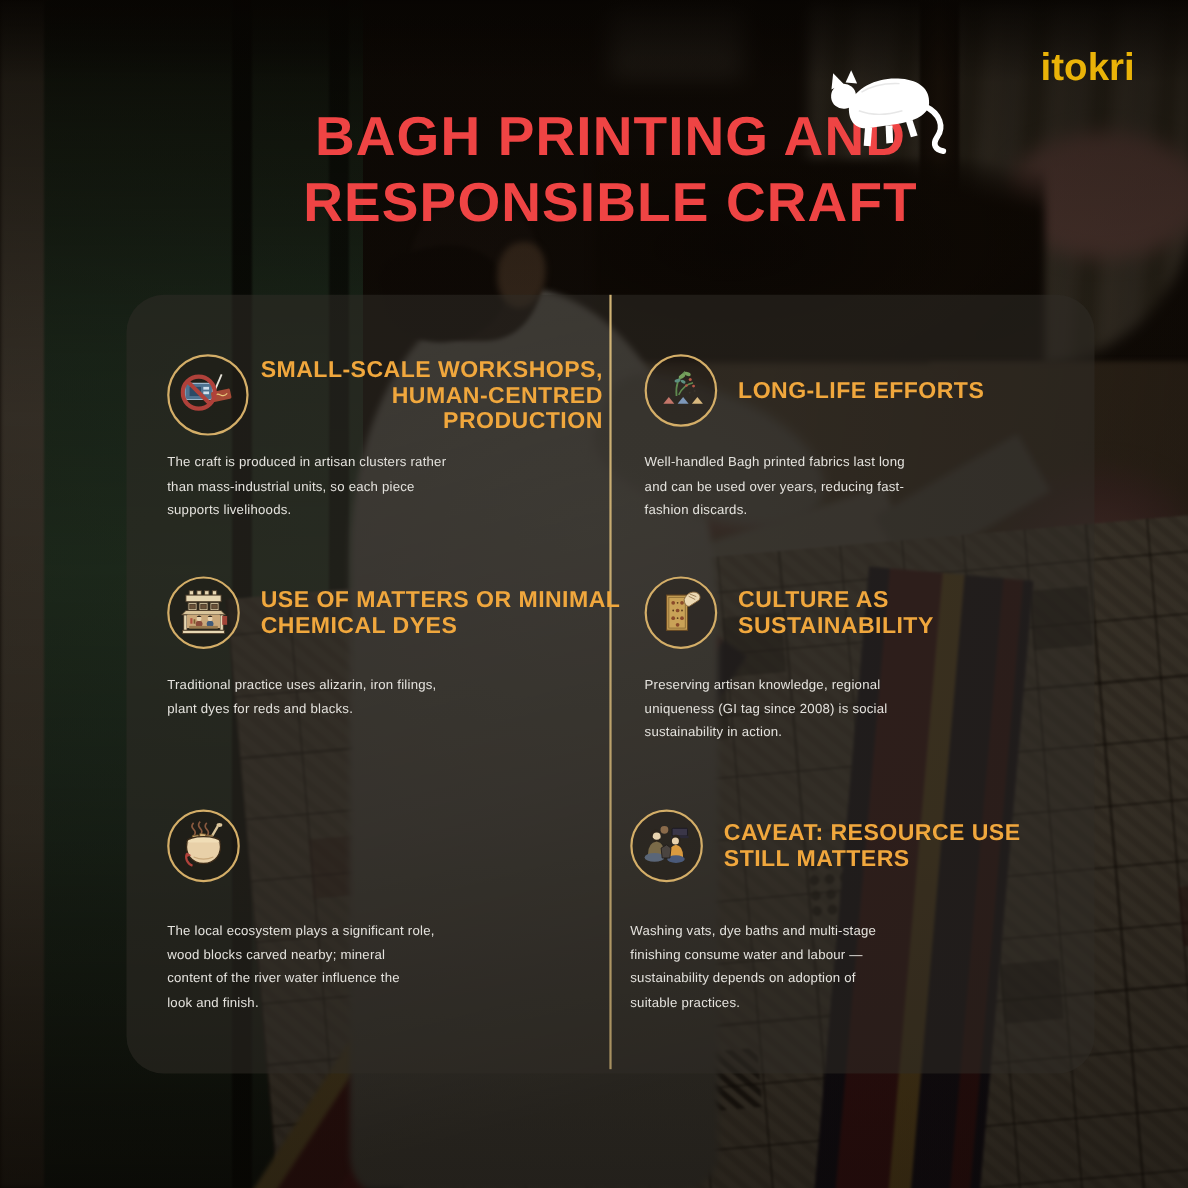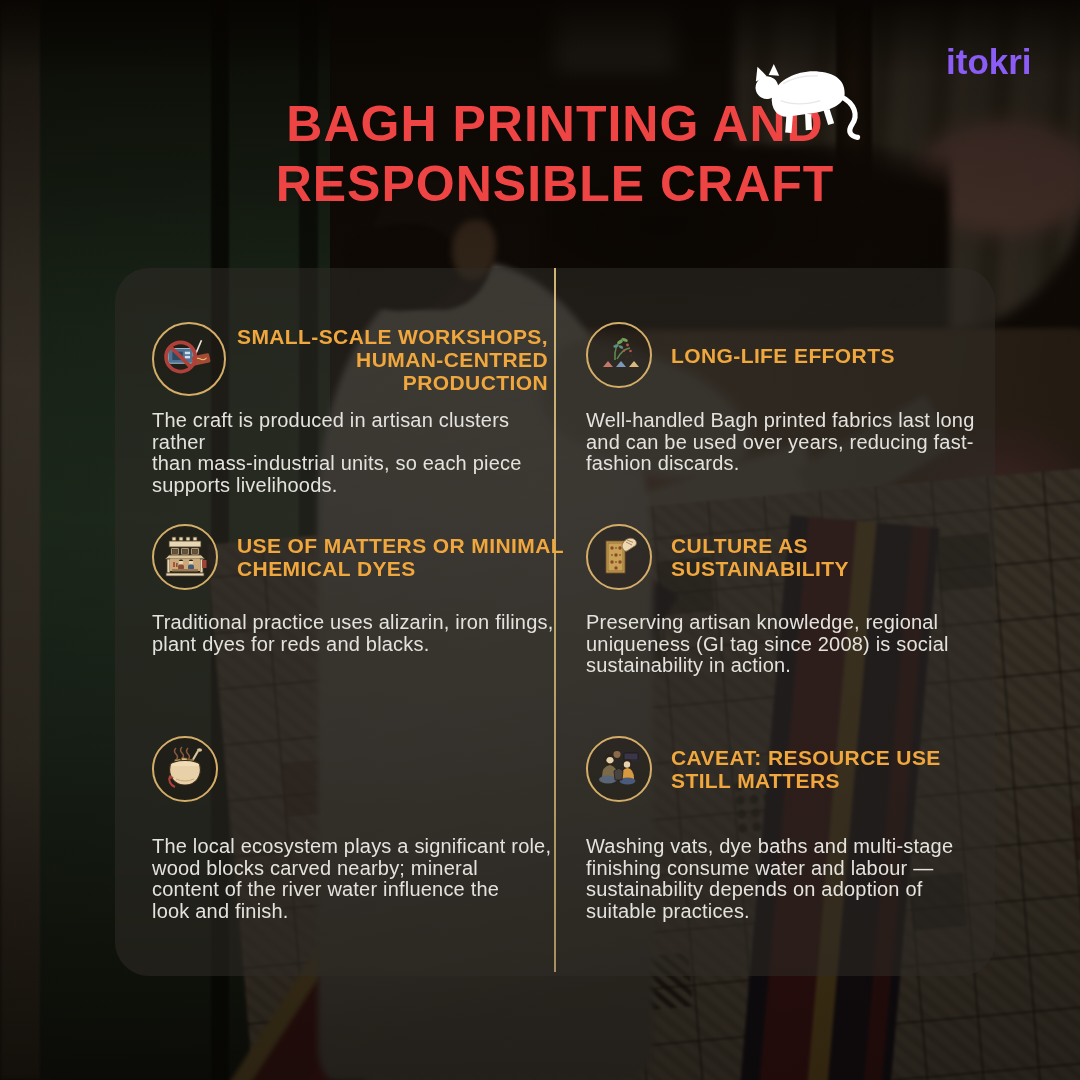--- a/index.html
+++ b/index.html
@@ -79,44 +79,44 @@
       radial-gradient(120% 90% at 50% 45%,rgba(8,5,2,.22),rgba(8,5,2,.5) 85%),
       linear-gradient(180deg,rgba(8,5,2,.5),rgba(8,5,2,.33) 25%,rgba(8,5,2,.33) 70%,rgba(8,5,2,.44));}
 
   
   .panel{left:115px;top:268px;width:880px;height:708px;border-radius:34px;
     background:rgba(47,43,38,.55);z-index:2;}
   .divider{left:554px;top:268px;width:2px;height:704px;z-index:3;
     background:linear-gradient(180deg,rgba(219,188,122,.95),rgba(219,188,122,.7));}
 
   
-  .logo{left:946px;top:44px;z-index:4;font-size:35px;font-weight:bold;color:#8b5cf6;
+  .logo{left:946px;top:44px;z-index:4;font-size:35px;font-weight:bold;color:#eab308;
     letter-spacing:0;line-height:1;}
   .title{left:115px;top:94px;width:880px;z-index:4;text-align:center;
     font-size:50px;line-height:60px;font-weight:bold;letter-spacing:1px;
     color:#ef4444;white-space:pre-line;}
   .cat{left:750px;top:56px;width:116px;height:92px;z-index:5;transform:rotate(-6deg);}
 
   
   .card{position:absolute;width:412px;z-index:4;}
   .s0{left:152px;top:322px;}
   .s1{left:586px;top:322px;}
   .s2{left:152px;top:524px;}
   .s3{left:586px;top:524px;}
   .s4{left:152px;top:736px;}
-  .s5{left:586px;top:736px;}
+  .s5{left:573px;top:736px;}
   .icon-row{position:relative;padding-left:85px;min-height:66px;display:flex;align-items:center;}
   .s0 .icon-row{min-height:74px;text-align:right;}
   .icon-circle{position:absolute;left:0;top:50%;transform:translateY(-50%);
     width:66px;height:66px;border:2px solid #d4ae68;border-radius:50%;
     display:flex;align-items:center;justify-content:center;background:rgba(18,12,7,.25);}
   .s0 .icon-circle{width:74px;height:74px;}
   .card-heading{margin:0;font-size:21px;line-height:23px;font-weight:bold;
     color:#f0a73d;letter-spacing:.4px;white-space:pre-line;}
-  .card-body{margin:22px 0 0 0;font-size:20px;line-height:21.5px;color:#e4e2dd;
+  .card-body{margin:22px 0 0 0;font-size:12px;line-height:21.5px;color:#e4e2dd;
     letter-spacing:.2px;white-space:pre-line;}
   .s0 .card-body{margin-top:14px;}
   .s4 .card-body,.s5 .card-body{margin-top:34px;}
 </style>
 </head>
 <body>
 
 <div class="stage">
 
   <div class="abs bg-wall"></div>

